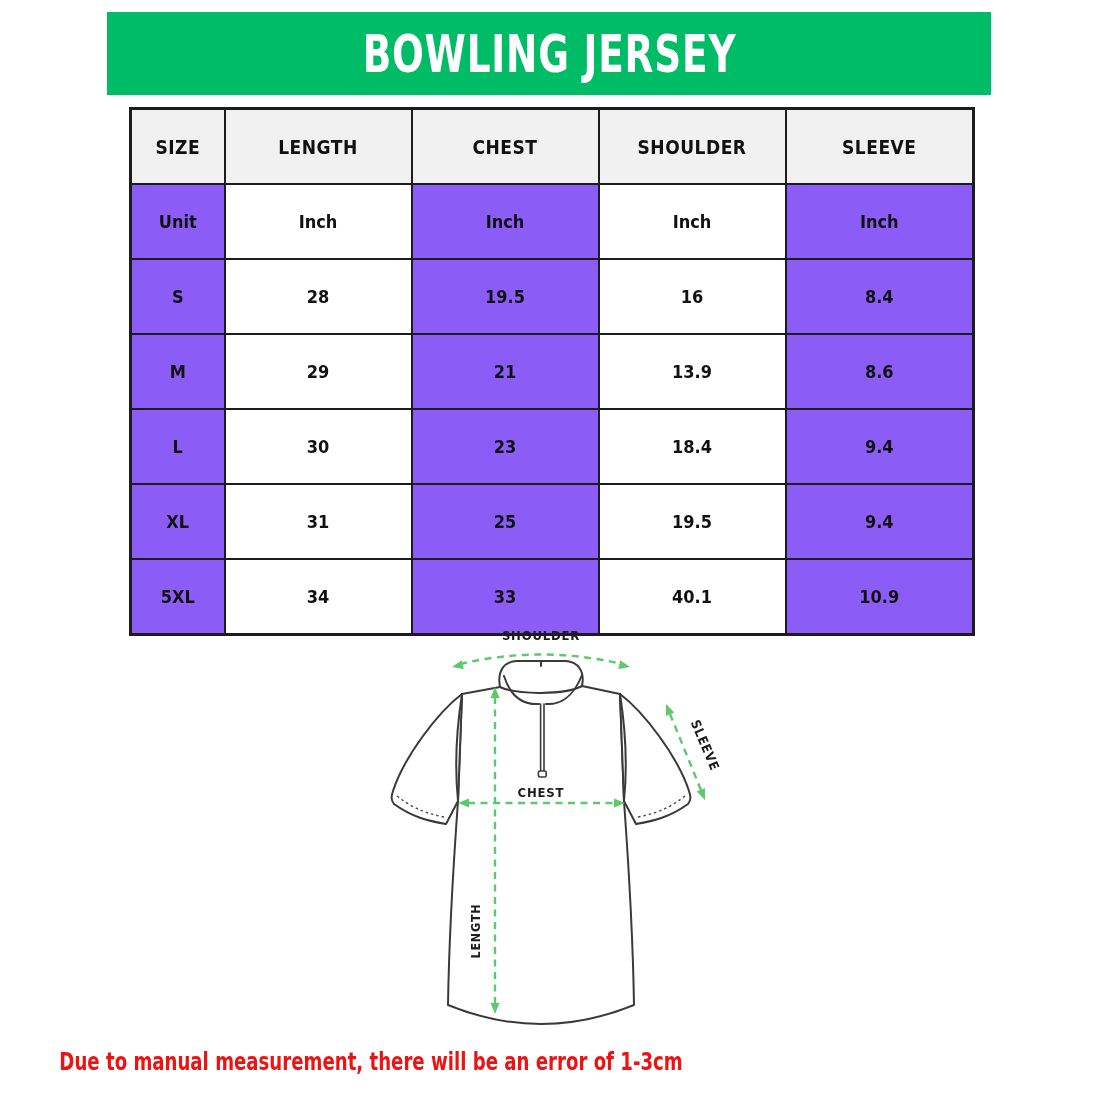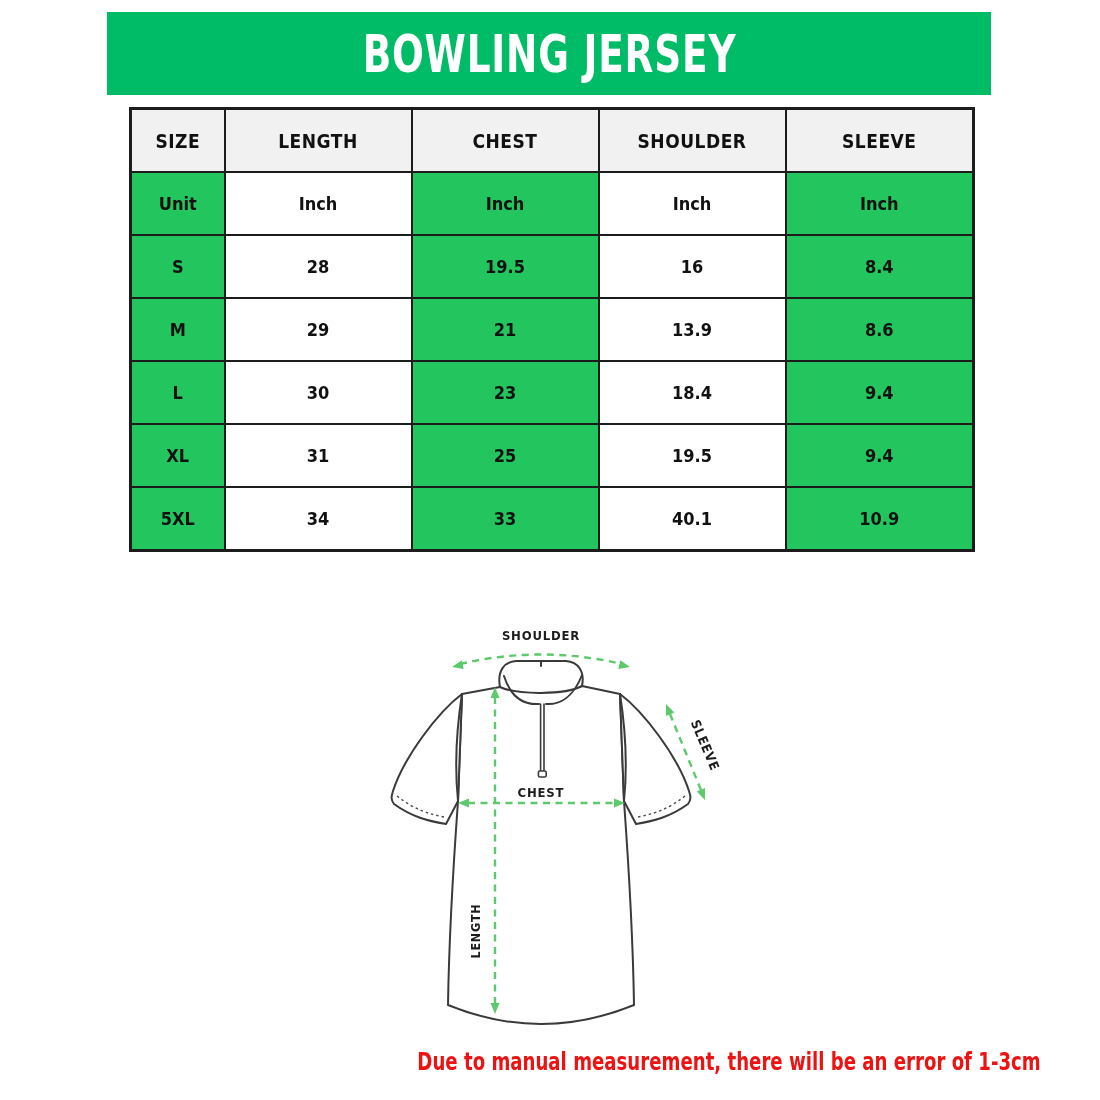--- a/index.html
+++ b/index.html
@@ -26,35 +26,35 @@
     border-collapse:collapse;table-layout:fixed;
     border:3px solid #1c1c1c;
   }
   table.sizes th,table.sizes td{
     border:2px solid #1c1c1c;
     height:45px;
     text-align:center;vertical-align:middle;
     font-weight:bold;font-stretch:condensed;
     font-size:18px;color:#111111;
     background:#ffffff;
-    padding:8px;
+    padding:14px;
   }
   table.sizes th{background:#f1f1f1;font-size:19px;letter-spacing:0.5px;}
-  table.sizes td.shade{background:#22c55e;}
+  table.sizes td.shade{background:#8b5cf6;}
   
   svg.jersey{position:absolute;left:355px;top:612px;}
   .outline{fill:#ffffff;stroke:#3a3a3a;stroke-width:2;stroke-linejoin:round;stroke-linecap:round;}
   .seam{fill:none;stroke:#3a3a3a;stroke-width:2;stroke-linecap:round;}
   .stitch{fill:none;stroke:#4a4a4a;stroke-width:1.4;stroke-dasharray:2.5 3;}
   .measure{fill:none;stroke:#5dc96d;stroke-width:2.4;stroke-dasharray:7 5.5;stroke-linecap:butt;}
   .ah{fill:#5dc96d;stroke:none;}
   .mlabel{fill:#1c1c1c;font-weight:bold;font-size:13px;letter-spacing:0.8px;font-stretch:condensed;}
   
   .footnote{
-    position:absolute;left:0;top:1048px;width:1100px;text-align:right;
+    position:absolute;left:0;top:1048px;width:1100px;text-align:left;
   }
   .footnote span{
     display:inline-block;color:#ee1313;font-weight:bold;font-size:24px;
     font-stretch:condensed;transform:scaleX(0.84);white-space:nowrap;
   }
 </style>
 </head>
 <body>
 
 <div class="banner">

